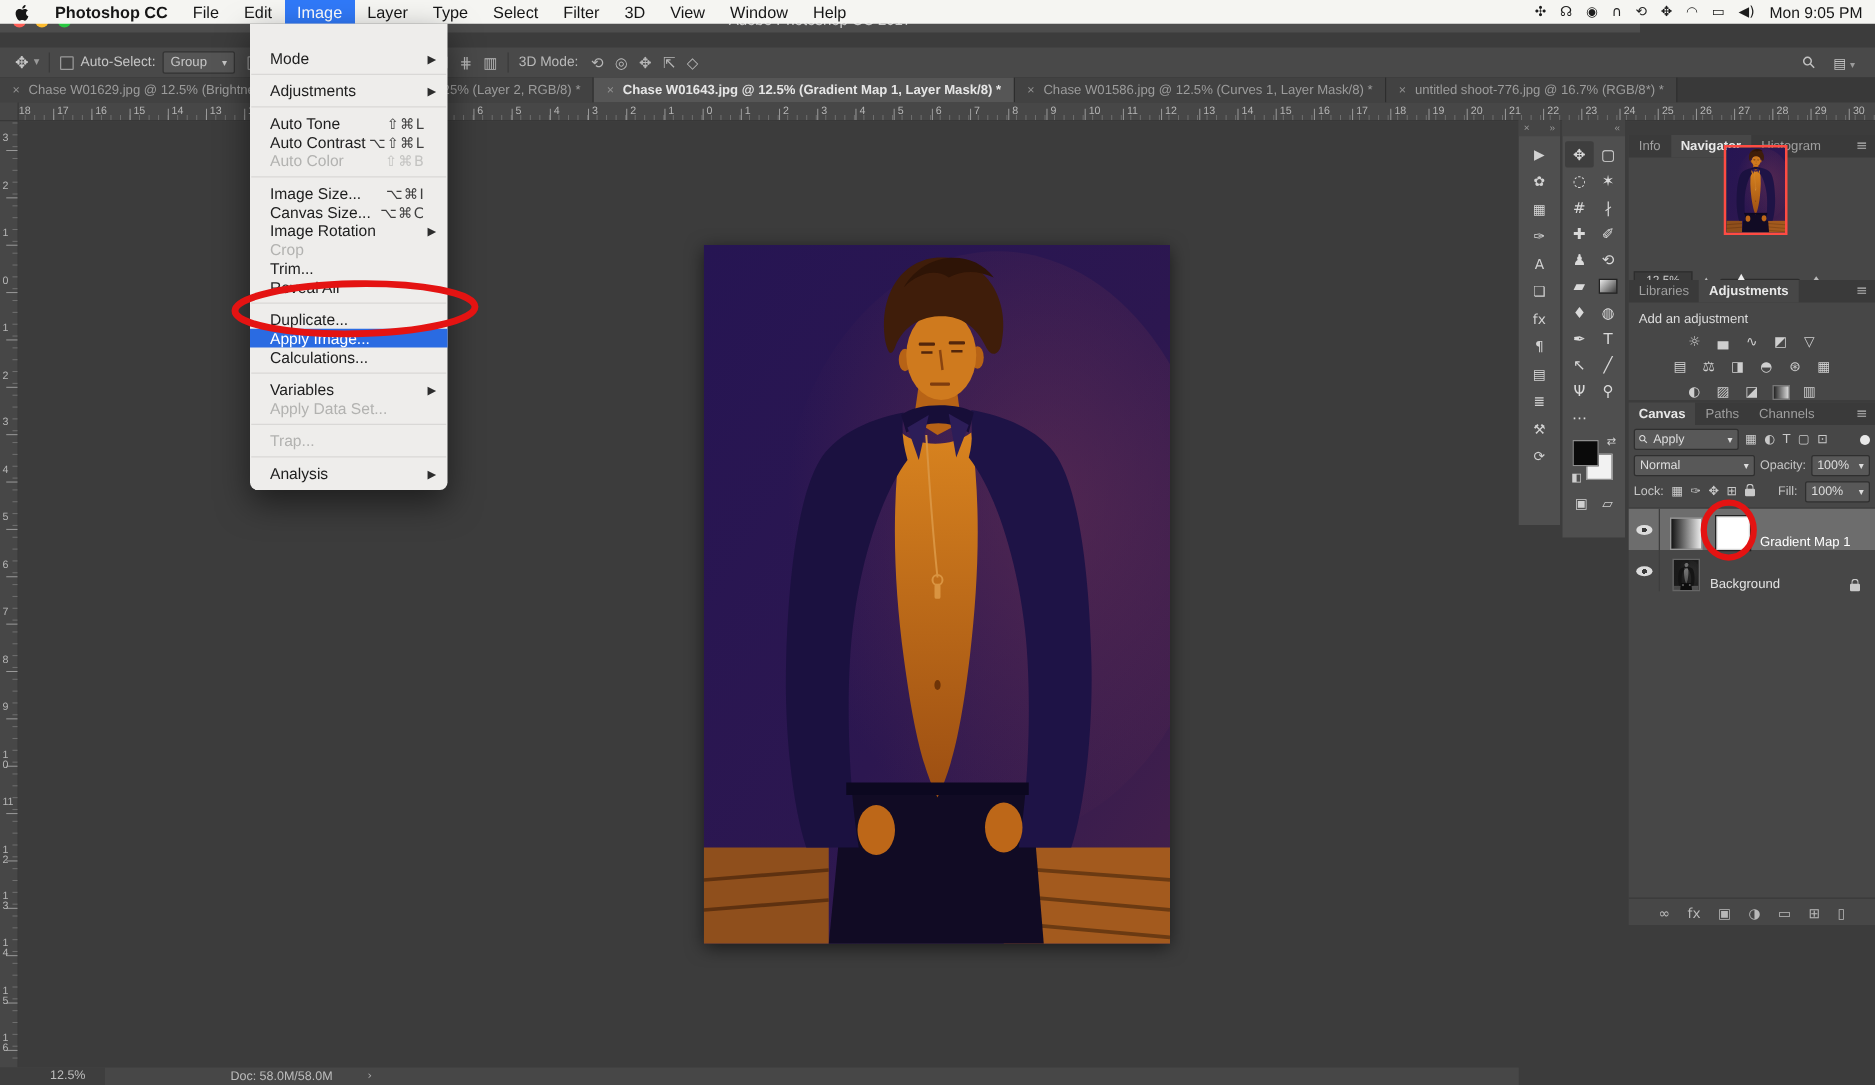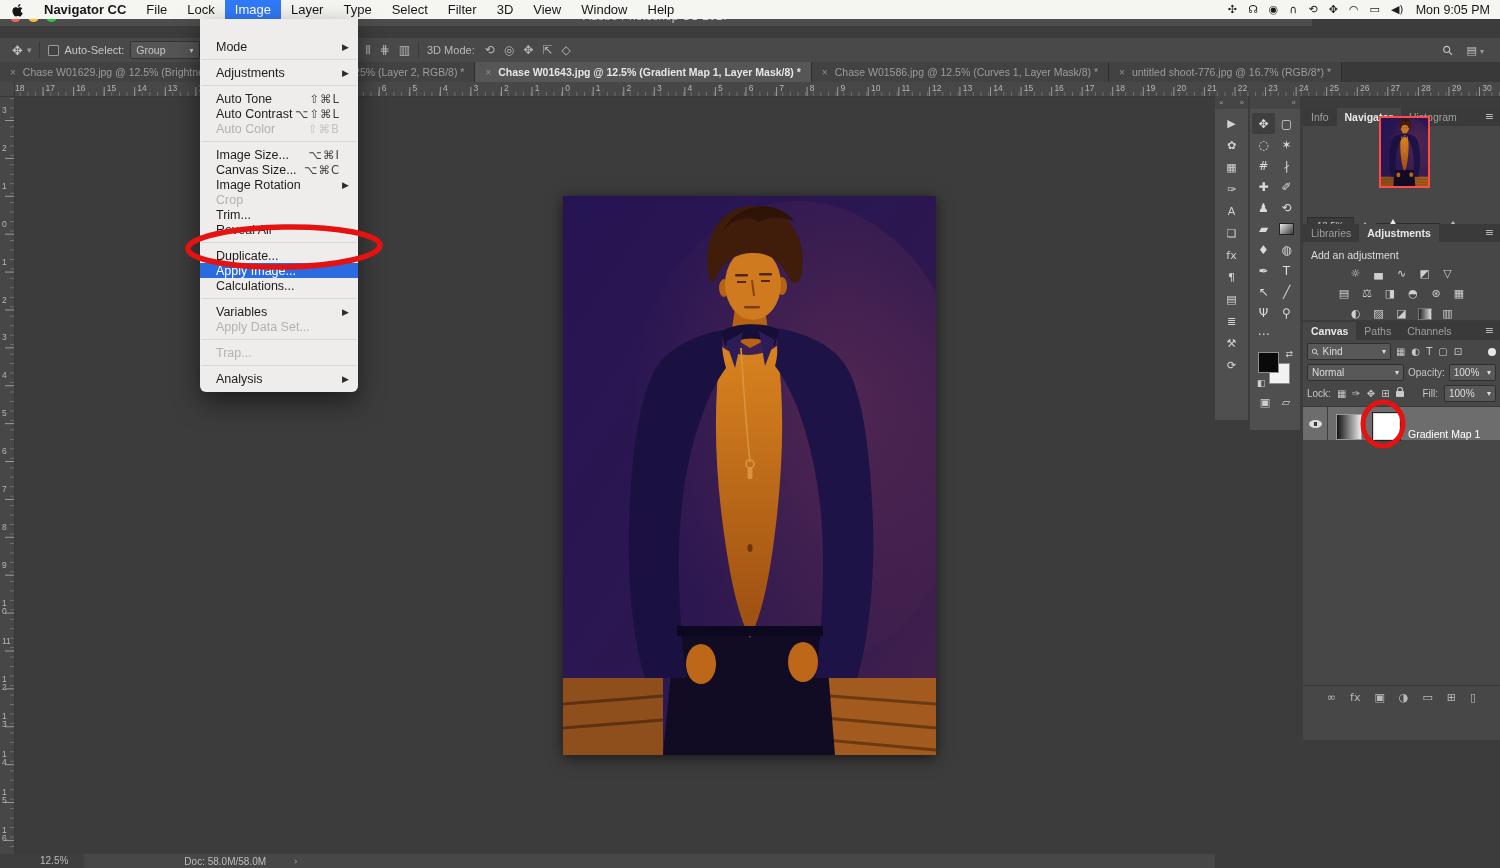--- a/index.html
+++ b/index.html
@@ -15,21 +15,21 @@
   .mitem.active{background:#3079f8;color:#fff}
   .mstatus{margin-left:auto;display:flex;gap:11px;align-items:center;font-size:11px;color:#1c1c1c}
   .clock{font-size:12.5px;padding:0 10px 0 12px;font-weight:500}
   
   .titlebar{position:absolute;top:7px;left:0;width:1312px;height:19px;background:#4d4d4d;color:#c9c9c9;font-size:12px;text-align:center;line-height:19px}
   .tl{position:absolute;top:4px;width:11px;height:11px;border-radius:50%}
   
   .optionsbar{position:absolute;top:38px;left:0;width:1500px;height:24px;background:#494949;display:flex;align-items:center;color:#c6c6c6;font-size:11px;border-bottom:1px solid #353535}
   .vr{width:1px;height:16px;background:#3a3a3a;margin:0 8px}
   .checkbox{width:9px;height:9px;border:1px solid #9a9a9a;background:#424242;border-radius:1px;margin-right:5px}
-  .obselect{height:16px;background:#555;border:1px solid #333;border-radius:2px;display:flex;align-items:center;padding:0 5px;gap:24px;font-size:10.5px}
+  .obselect{height:16px;background:#555;border:1px solid #333;border-radius:2px;display:flex;align-items:center;padding:0 5px;gap:12px;font-size:10.5px}
   .aligns{display:flex;gap:9px;color:#b6b6b6;font-size:12px}
   .obright{margin-left:auto;display:flex;align-items:center;gap:14px;padding-right:16px;color:#c2c2c2}
   
   .tabbar{position:absolute;top:62px;left:0;width:1500px;height:20px;background:#393939;display:flex;font-size:10.5px}
   .tab{display:flex;align-items:center;gap:7px;padding:0 10px;background:#424242;border-right:1px solid #2d2d2d;color:#9c9c9c;white-space:nowrap}
   .tab.active{background:#565656;color:#e6e6e6;font-weight:bold}
   .tab .cl{font-size:10px;color:#909090;font-weight:normal}
   
   .ruler-top{position:absolute;top:82px;left:0;width:1500px;height:14px;background:#474747;border-bottom:1px solid #383838}
   .ruler-top .minor{position:absolute;left:0;right:0;bottom:0;height:4px;background-image:linear-gradient(to right,#6f6f6f 0 1px,transparent 1px);background-size:7.64px 4px;background-position-x:4.5px}
@@ -186,26 +186,26 @@
       </symbol>
     </defs>
   </svg>
 
   <div class="menubar">
     <span class="apple">
       <svg width="12" height="14" viewBox="0 0 13 16">
           <path fill="#161616" d="M9.3,1.1c0.1,0.9-0.3,1.7-0.8,2.3C8,4,7.1,4.5,6.3,4.4C6.2,3.6,6.6,2.8,7.1,2.2C7.6,1.6,8.5,1.1,9.3,1.1z M11.9,11.6c-0.3,0.8-0.5,1.1-0.9,1.8c-0.6,0.9-1.4,2.1-2.4,2.1c-0.9,0-1.1-0.6-2.3-0.6c-1.2,0-1.5,0.6-2.3,0.6c-1,0-1.8-1-2.4-2c-1.6-2.5-1.8-5.4-0.8-7c0.7-1.1,1.8-1.7,2.9-1.7c1.1,0,1.7,0.6,2.6,0.6c0.9,0,1.4-0.6,2.6-0.6c0.9,0,1.9,0.5,2.6,1.4C8.9,7.4,9.3,10.5,11.9,11.6z"></path>
         </svg>
     </span>
-    <span class="appname">Navigator CC</span>
+    <span class="appname">Photoshop CC</span>
     <span class="mitems">
 
         <span class="mitem">File</span>
 
-        <span class="mitem">Lock</span>
+        <span class="mitem">Edit</span>
 
         <span class="mitem active">Image</span>
 
         <span class="mitem">Layer</span>
 
         <span class="mitem">Type</span>
 
         <span class="mitem">Select</span>
 
         <span class="mitem">Filter</span>
@@ -525,21 +525,21 @@
 
         <span class="ptab active">Canvas</span>
             <span class="ptab">Paths</span>
             <span class="ptab">Channels</span>
           </div>
         <span class="ham g" style="position:absolute;right:0;top:1px">≡</span>
 
         <div class="lfilter">
           <span class="kindsel">
             <span class="g" style="font-size:9px;transform:rotate(-45deg)">⚲</span>
-            <span>Kind</span>
+            <span>Apply</span>
             <span class="g" style="margin-left:auto;font-size:8px">▾</span>
           </span>
           <span class="g" style="display:flex;gap:6px">
 
           <span class="fico">▦</span>
               <span class="fico">◐</span>
               <span class="fico">T</span>
               <span class="fico">▢</span>
               <span class="fico">⊡</span>
             </span>
@@ -576,20 +576,32 @@
         </div>
 
         <div class="lrow selected">
           <span class="eyebox">
               <span class="eye"></span>
             </span>
           <span class="gthumb"></span>
           <span class="maskthumb"></span>
           <span class="lname">Gradient Map 1</span>
         </div>
+        <div class="lrow">
+          <span class="eyebox">
+              <span class="eye"></span>
+            </span>
+          <span class="pthumb">
+            <svg width="20" height="24" viewBox="0 0 373 559" preserveAspectRatio="none">
+                <use href="#portrait"></use>
+              </svg>
+          </span>
+          <span class="lname">Background</span>
+          <span class="padlock rowlock"></span>
+        </div>
 
         <div class="lbody"></div>
 
         <div class="lbottom g">
 
         <span>∞</span>
             <span>fx</span>
             <span>▣</span>
             <span>◑</span>
             <span>▭</span>

